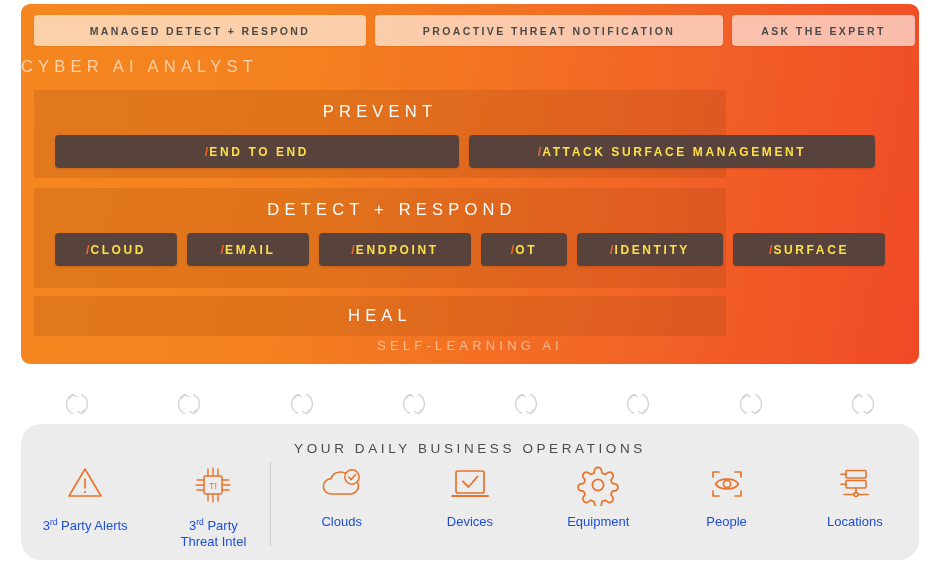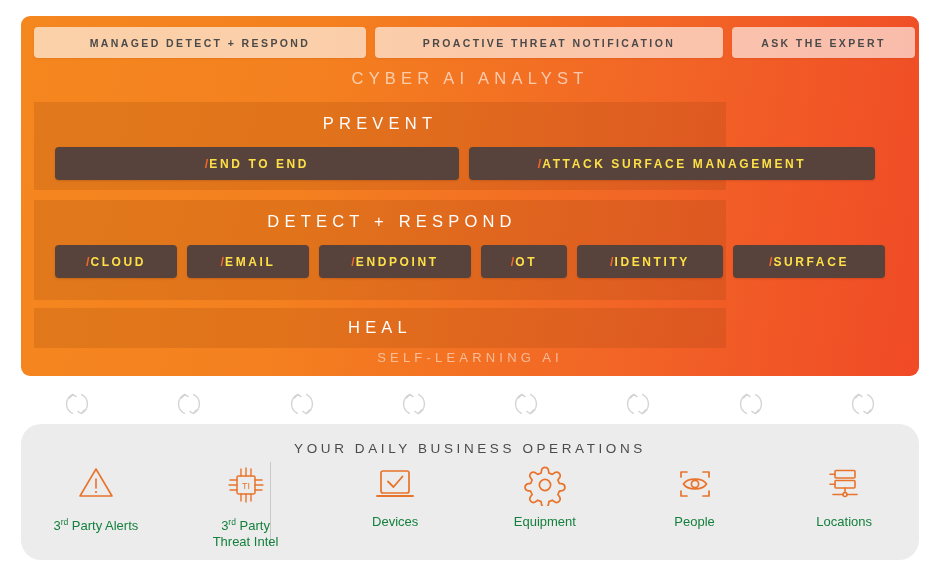--- a/index.html
+++ b/index.html
@@ -19,21 +19,21 @@
     position: relative;
     width: 940px;
     height: 583px;
     background: #ffffff;
   }
 
   
   .hero {
     position: absolute;
     left: 21px;
-    top: 16px;
+    top: 4px;
     width: 898px;
     height: 360px;
     border-radius: 9px;
     background: linear-gradient(100deg, #F5871F 0%, #F4801F 32%, #F26526 68%, #F04A26 100%);
     box-sizing: border-box;
     padding: 0;
     overflow: hidden;
   }
 
   
@@ -62,21 +62,20 @@
   .service-btn.s0 { flex: 0 0 332px; }
   .service-btn.s1 { flex: 0 0 348px; }
   .service-btn.s2 { flex: 0 0 183px; }
 
   
   .cyber-label {
     position: absolute;
     left: 0;
     top: 53px;
     width: 898px;
-    text-align: center;
     color: rgba(255,255,255,0.62);
     font-size: 16.5px;
     letter-spacing: 5.2px;
     font-weight: 400;
   }
 
   
   .panel {
     position: absolute;
     left: 13px;
@@ -205,21 +204,21 @@
   }
   .ops-icon {
     height: 44px;
     display: flex;
     align-items: flex-start;
     justify-content: center;
   }
   .ops-label {
     margin-top: 6px;
     font-size: 13px;
-    color: #15803d;
+    color: #1d4ed8;
     text-align: center;
     line-height: 16px;
     font-weight: 400;
   }
   .ops-label sup {
     font-size: 8.5px;
     vertical-align: super;
   }
   .ops-divider {
     position: absolute;
@@ -409,20 +408,30 @@
             </g>
             <text x="22" y="25" text-anchor="middle" font-family="Liberation Sans, sans-serif" font-size="9" fill="#E8732B">TI</text>
           </svg>
         </div>
         <div class="ops-label">
           <span>3</span><sup>rd</sup><span> Party</span><br>
           <span>Threat Intel</span>
         </div>
       </div>
 
+      <div class="ops-item">
+        <div class="ops-icon">
+          <svg width="48" height="40" viewBox="0 0 48 40">
+            <path d="M13 30 A7.6 7.6 0 0 1 13 14.8 A10 10 0 0 1 31.5 13.6 A8.2 8.2 0 0 1 33 30 Z" fill="none" stroke="#E8732B" stroke-width="1.6" stroke-linejoin="round"></path>
+            <circle cx="34" cy="13" r="7.2" fill="#ECECEC" stroke="#E8732B" stroke-width="1.5"></circle>
+            <path d="M30.7 13 L33.2 15.6 L37.6 10.4" fill="none" stroke="#E8732B" stroke-width="1.5" stroke-linecap="round" stroke-linejoin="round"></path>
+          </svg>
+        </div>
+        <div class="ops-label">Clouds</div>
+      </div>
 
 
       <div class="ops-item">
         <div class="ops-icon">
           <svg width="46" height="40" viewBox="0 0 46 40">
             <rect x="9" y="7" width="28" height="22" rx="2" fill="none" stroke="#E8732B" stroke-width="1.7"></rect>
             <line x1="5" y1="32" x2="41" y2="32" stroke="#E8732B" stroke-width="1.9" stroke-linecap="round"></line>
             <path d="M16 17.5 L21.5 23 L30.5 12.5" fill="none" stroke="#E8732B" stroke-width="1.8" stroke-linecap="round" stroke-linejoin="round"></path>
           </svg>
         </div>

